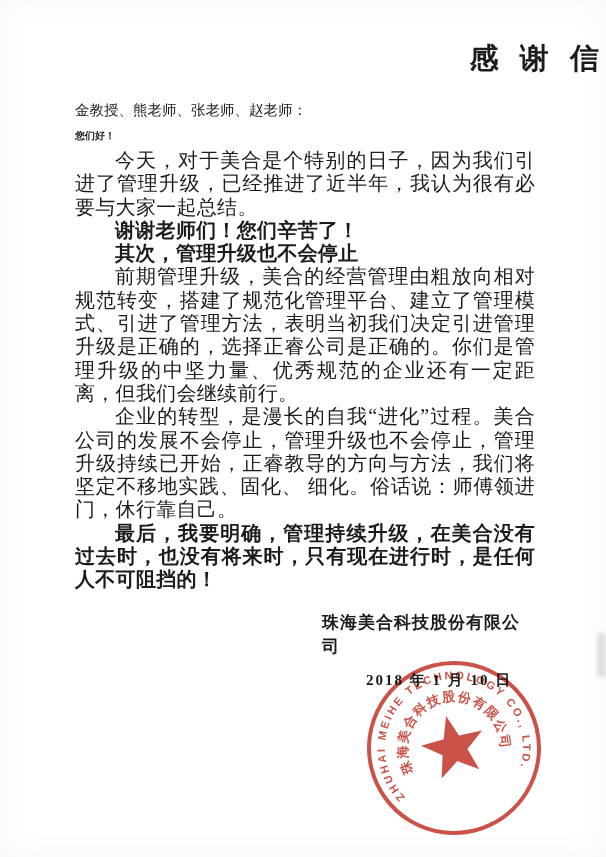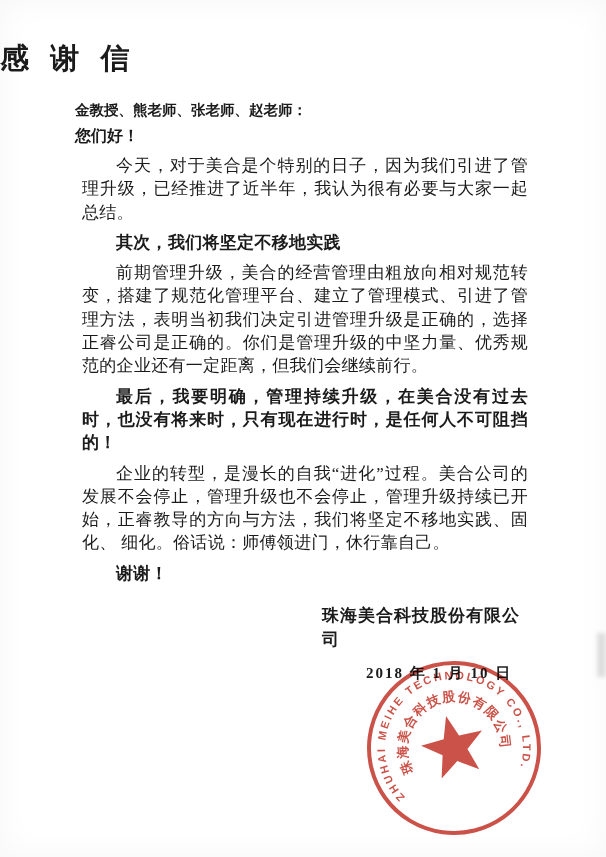--- a/index.html
+++ b/index.html
@@ -8,43 +8,43 @@
     width:606px; height:857px;
     margin:0 auto;
     background:#ffffff;
     overflow:hidden;
     font-family:"Liberation Serif", serif;
     color:#1b1b1b;
     box-shadow: inset 0 0 35px rgba(0,0,0,0.035);
   }
   .title {
     margin:40px 0 0 0;
-    text-align:left;
+    text-align:right;
     font-size:29px;
     font-weight:700;
     letter-spacing:7px;
     line-height:36px;
   }
   .letter { margin:0 71px 0 75px; }
   .salutation {
     margin-top:23px;
     font-size:14.5px;
-    font-weight:700;
+    font-weight:400;
     line-height:23px;
   }
   .greeting {
     margin-top:2px;
-    font-size:16px;
+    font-size:10px;
     font-weight:700;
     line-height:23px;
   }
   .body-block { margin-top:2px; }
   p.para {
-    margin:7px;
-    font-size:17px;
+    margin:0;
+    font-size:20px;
     line-height:23.3px;
     text-indent:2em;
     text-align:justify;
     letter-spacing:0.3px;
   }
   p.para.bold { font-weight:700; }
   .redaction {
     display:inline-block;
     width:46px; height:13px;
     background:#161616;
@@ -101,25 +101,25 @@
 <div class="page">
 
   <h1 class="title">感 谢 信</h1>
 
   <div class="letter">
     <div class="salutation">金教授、熊老师、张老师、赵老师：</div>
     <div class="greeting">您们好！</div>
 
     <div class="body-block" id="paragraphs">
         <p class="para">今天，对于美合是个特别的日子，因为我们引进了管理升级，已经推进了近半年，我认为很有必要与大家一起总结。</p>
-        <p class="para bold">其次，我们将坚定不移地实践</p>
+        <p class="para bold">谢谢老师们！您们辛苦了！</p>
+        <p class="para bold">其次，管理升级也不会停止</p>
         <p class="para">前期管理升级，美合的经营管理由粗放向相对规范转变，搭建了规范化管理平台、建立了管理模式、引进了管理方法，表明当初我们决定引进管理升级是正确的，选择正睿公司是正确的。你们是管理升级的中坚力量、优秀规范的企业还有一定距离，但我们会继续前行。</p>
+        <p class="para">企业的转型，是漫长的自我“进化”过程。美合公司的发展不会停止，管理升级也不会停止，管理升级持续已开始，正睿教导的方向与方法，我们将坚定不移地实践、固化、 细化。俗话说：师傅领进门，休行靠自己。</p>
         <p class="para bold">最后，我要明确，管理持续升级，在美合没有过去时，也没有将来时，只有现在进行时，是任何人不可阻挡的！</p>
-        <p class="para">企业的转型，是漫长的自我“进化”过程。美合公司的发展不会停止，管理升级也不会停止，管理升级持续已开始，正睿教导的方向与方法，我们将坚定不移地实践、固化、 细化。俗话说：师傅领进门，休行靠自己。</p>
-        <p class="para bold">谢谢！</p>
       </div>
 
     <div class="company">珠海美合科技股份有限公司</div>
     <div class="date">2018 年 1 月 10 日</div>
   </div>
 
   <div class="seal" id="company-seal" style="color: rgb(196, 58, 46);">
     <svg viewBox="0 0 180 180">
       <defs>
         <path id="outerRingPath" d="M 90,159 A 69,69 0 1 1 90.01,159"></path>

